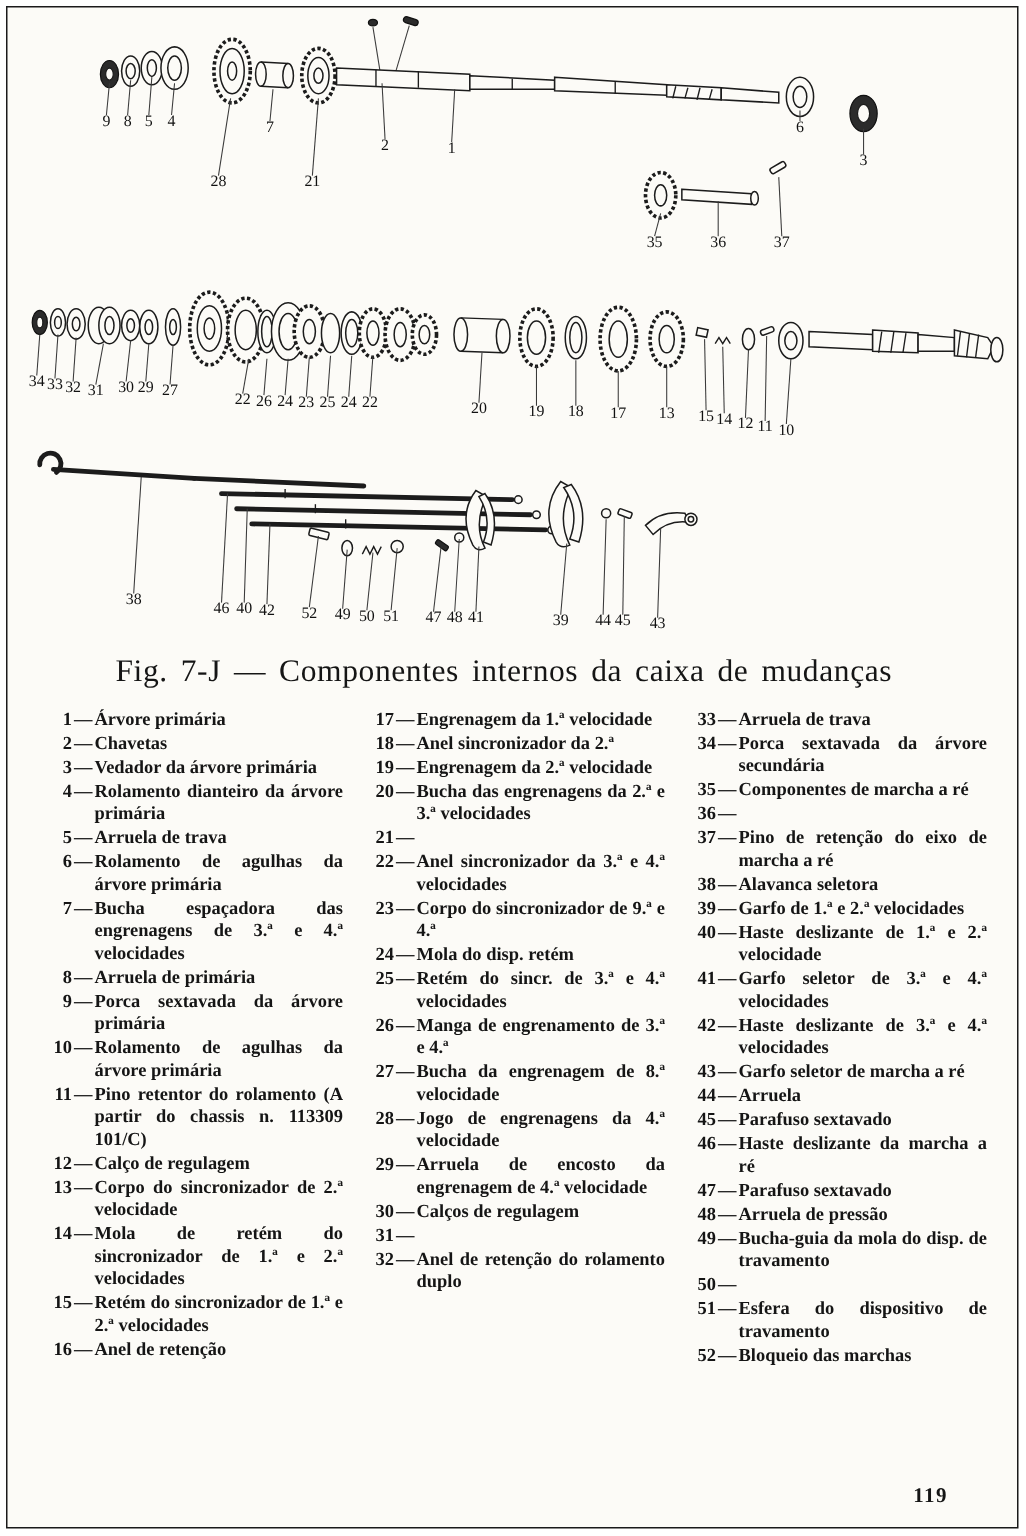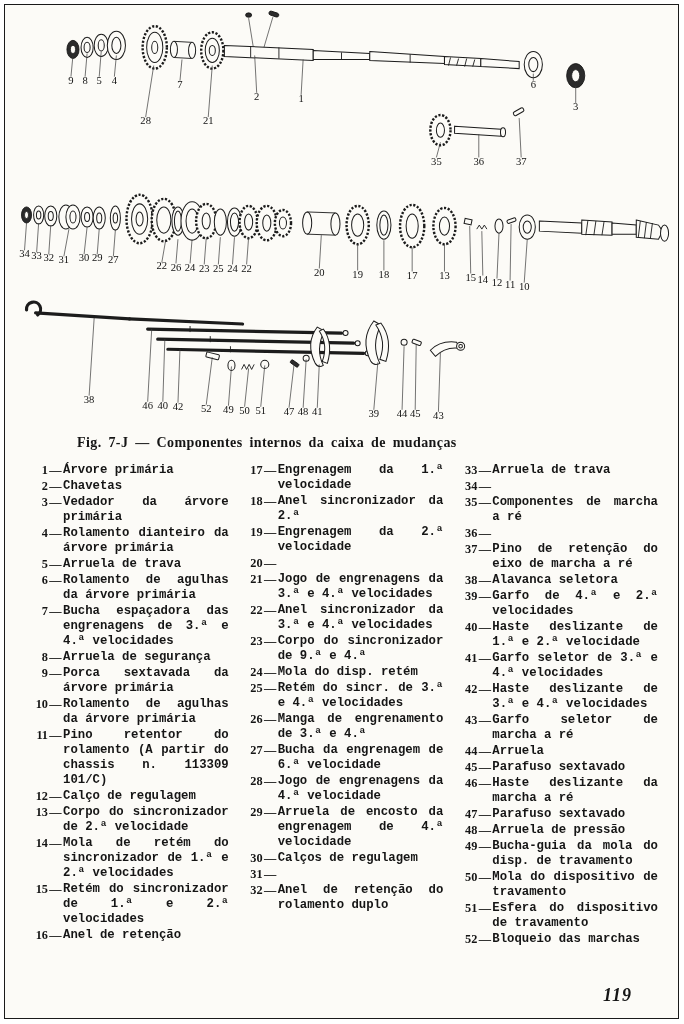--- a/index.html
+++ b/index.html
@@ -9,27 +9,27 @@
   .diagram svg{display:block;width:100%;height:100%;}
   
   .part{fill:#fcfbf7;stroke:#1c1c1c;stroke-width:1;}
   .gear{fill:#fcfbf7;stroke:#1c1c1c;stroke-width:2.4;stroke-dasharray:2.2 1.6;}
   .dark{fill:#2b2b2b;stroke:#111;stroke-width:.8;}
   .hole{fill:#fcfbf7;stroke:#1c1c1c;stroke-width:.8;}
   .ln{stroke:#1c1c1c;stroke-width:.9;fill:none;}
   .rod{stroke:#1c1c1c;stroke-width:3.2;fill:none;stroke-linecap:round;}
   .leader{stroke:#3a3a3a;stroke-width:.7;}
   .callout{font:10.5px "Liberation Serif",serif;fill:#111;text-anchor:middle;}
-  .caption{font-size:14px;font-weight:700;letter-spacing:.4px;padding:6px 0 4px 72px;word-spacing:3px;}
+  .caption{font-size:21px;font-weight:400;letter-spacing:.4px;padding:6px 0 4px 72px;word-spacing:3px;}
   .parts{display:grid;grid-template-columns:1fr 1fr 1fr;column-gap:15px;padding:8px 20px 0 24px;}
   .item{display:grid;grid-template-columns:19px 15px 1fr;font-size:12.3px;font-weight:700;line-height:1.22;margin-bottom:1px;}
   .item .num{text-align:right;}
   .item .dash{text-align:center;}
-  .item .txt{text-align:justify;font-family:Liberation Mono, monospace;}
-  .pagenum{position:absolute;right:46px;bottom:12px;font-size:18px;font-style:italic;font-weight:700;letter-spacing:1px;}
+  .item .txt{text-align:justify;}
+  .pagenum{position:absolute;right:46px;bottom:12px;font-size:14px;font-weight:700;letter-spacing:1px;}
 </style>
 </head>
 <body>
 
 <div class="page">
 
   <div class="diagram">
     <svg id="diagram-svg" viewBox="0 0 660 420" preserveAspectRatio="xMidYMin meet">
 
       <g>
@@ -323,21 +323,21 @@
           <span class="txt">Rolamento de agulhas da árvore primária</span>
         </div>
         <div class="item">
           <span class="num">7</span>
           <span class="dash">—</span>
           <span class="txt">Bucha espaçadora das engrenagens de 3.ª e 4.ª velocidades</span>
         </div>
         <div class="item">
           <span class="num">8</span>
           <span class="dash">—</span>
-          <span class="txt">Arruela de segurança</span>
+          <span class="txt">Arruela de primária</span>
         </div>
         <div class="item">
           <span class="num">9</span>
           <span class="dash">—</span>
           <span class="txt">Porca sextavada da árvore primária</span>
         </div>
         <div class="item">
           <span class="num">10</span>
           <span class="dash">—</span>
           <span class="txt">Rolamento de agulhas da árvore primária</span>
@@ -385,25 +385,25 @@
           <span class="txt">Anel sincronizador da 2.ª</span>
         </div>
         <div class="item">
           <span class="num">19</span>
           <span class="dash">—</span>
           <span class="txt">Engrenagem da 2.ª velocidade</span>
         </div>
         <div class="item">
           <span class="num">20</span>
           <span class="dash">—</span>
+          <span class="txt">Bucha das engrenagens da 2.ª e 3.ª velocidades</span>
         </div>
         <div class="item">
           <span class="num">21</span>
           <span class="dash">—</span>
-          <span class="txt">Jogo de engrenagens da 3.ª e 4.ª velocidades</span>
         </div>
         <div class="item">
           <span class="num">22</span>
           <span class="dash">—</span>
           <span class="txt">Anel sincronizador da 3.ª e 4.ª velocidades</span>
         </div>
         <div class="item">
           <span class="num">23</span>
           <span class="dash">—</span>
           <span class="txt">Corpo do sincronizador de 9.ª e 4.ª</span>
@@ -419,21 +419,21 @@
           <span class="txt">Retém do sincr. de 3.ª e 4.ª velocidades</span>
         </div>
         <div class="item">
           <span class="num">26</span>
           <span class="dash">—</span>
           <span class="txt">Manga de engrenamento de 3.ª e 4.ª</span>
         </div>
         <div class="item">
           <span class="num">27</span>
           <span class="dash">—</span>
-          <span class="txt">Bucha da engrenagem de 6.ª velocidade</span>
+          <span class="txt">Bucha da engrenagem de 8.ª velocidade</span>
         </div>
         <div class="item">
           <span class="num">28</span>
           <span class="dash">—</span>
           <span class="txt">Jogo de engrenagens da 4.ª velocidade</span>
         </div>
         <div class="item">
           <span class="num">29</span>
           <span class="dash">—</span>
           <span class="txt">Arruela de encosto da engrenagem de 4.ª velocidade</span>
@@ -455,20 +455,21 @@
       </div>
     <div class="col">
         <div class="item">
           <span class="num">33</span>
           <span class="dash">—</span>
           <span class="txt">Arruela de trava</span>
         </div>
         <div class="item">
           <span class="num">34</span>
           <span class="dash">—</span>
+          <span class="txt">Porca sextavada da árvore secundária</span>
         </div>
         <div class="item">
           <span class="num">35</span>
           <span class="dash">—</span>
           <span class="txt">Componentes de marcha a ré</span>
         </div>
         <div class="item">
           <span class="num">36</span>
           <span class="dash">—</span>
         </div>
@@ -478,21 +479,21 @@
           <span class="txt">Pino de retenção do eixo de marcha a ré</span>
         </div>
         <div class="item">
           <span class="num">38</span>
           <span class="dash">—</span>
           <span class="txt">Alavanca seletora</span>
         </div>
         <div class="item">
           <span class="num">39</span>
           <span class="dash">—</span>
-          <span class="txt">Garfo de 4.ª e 2.ª velocidades</span>
+          <span class="txt">Garfo de 1.ª e 2.ª velocidades</span>
         </div>
         <div class="item">
           <span class="num">40</span>
           <span class="dash">—</span>
           <span class="txt">Haste deslizante de 1.ª e 2.ª velocidade</span>
         </div>
         <div class="item">
           <span class="num">41</span>
           <span class="dash">—</span>
           <span class="txt">Garfo seletor de 3.ª e 4.ª velocidades</span>
@@ -533,21 +534,20 @@
           <span class="txt">Arruela de pressão</span>
         </div>
         <div class="item">
           <span class="num">49</span>
           <span class="dash">—</span>
           <span class="txt">Bucha-guia da mola do disp. de travamento</span>
         </div>
         <div class="item">
           <span class="num">50</span>
           <span class="dash">—</span>
-          <span class="txt">Mola do dispositivo de travamento</span>
         </div>
         <div class="item">
           <span class="num">51</span>
           <span class="dash">—</span>
           <span class="txt">Esfera do dispositivo de travamento</span>
         </div>
         <div class="item">
           <span class="num">52</span>
           <span class="dash">—</span>
           <span class="txt">Bloqueio das marchas</span>

